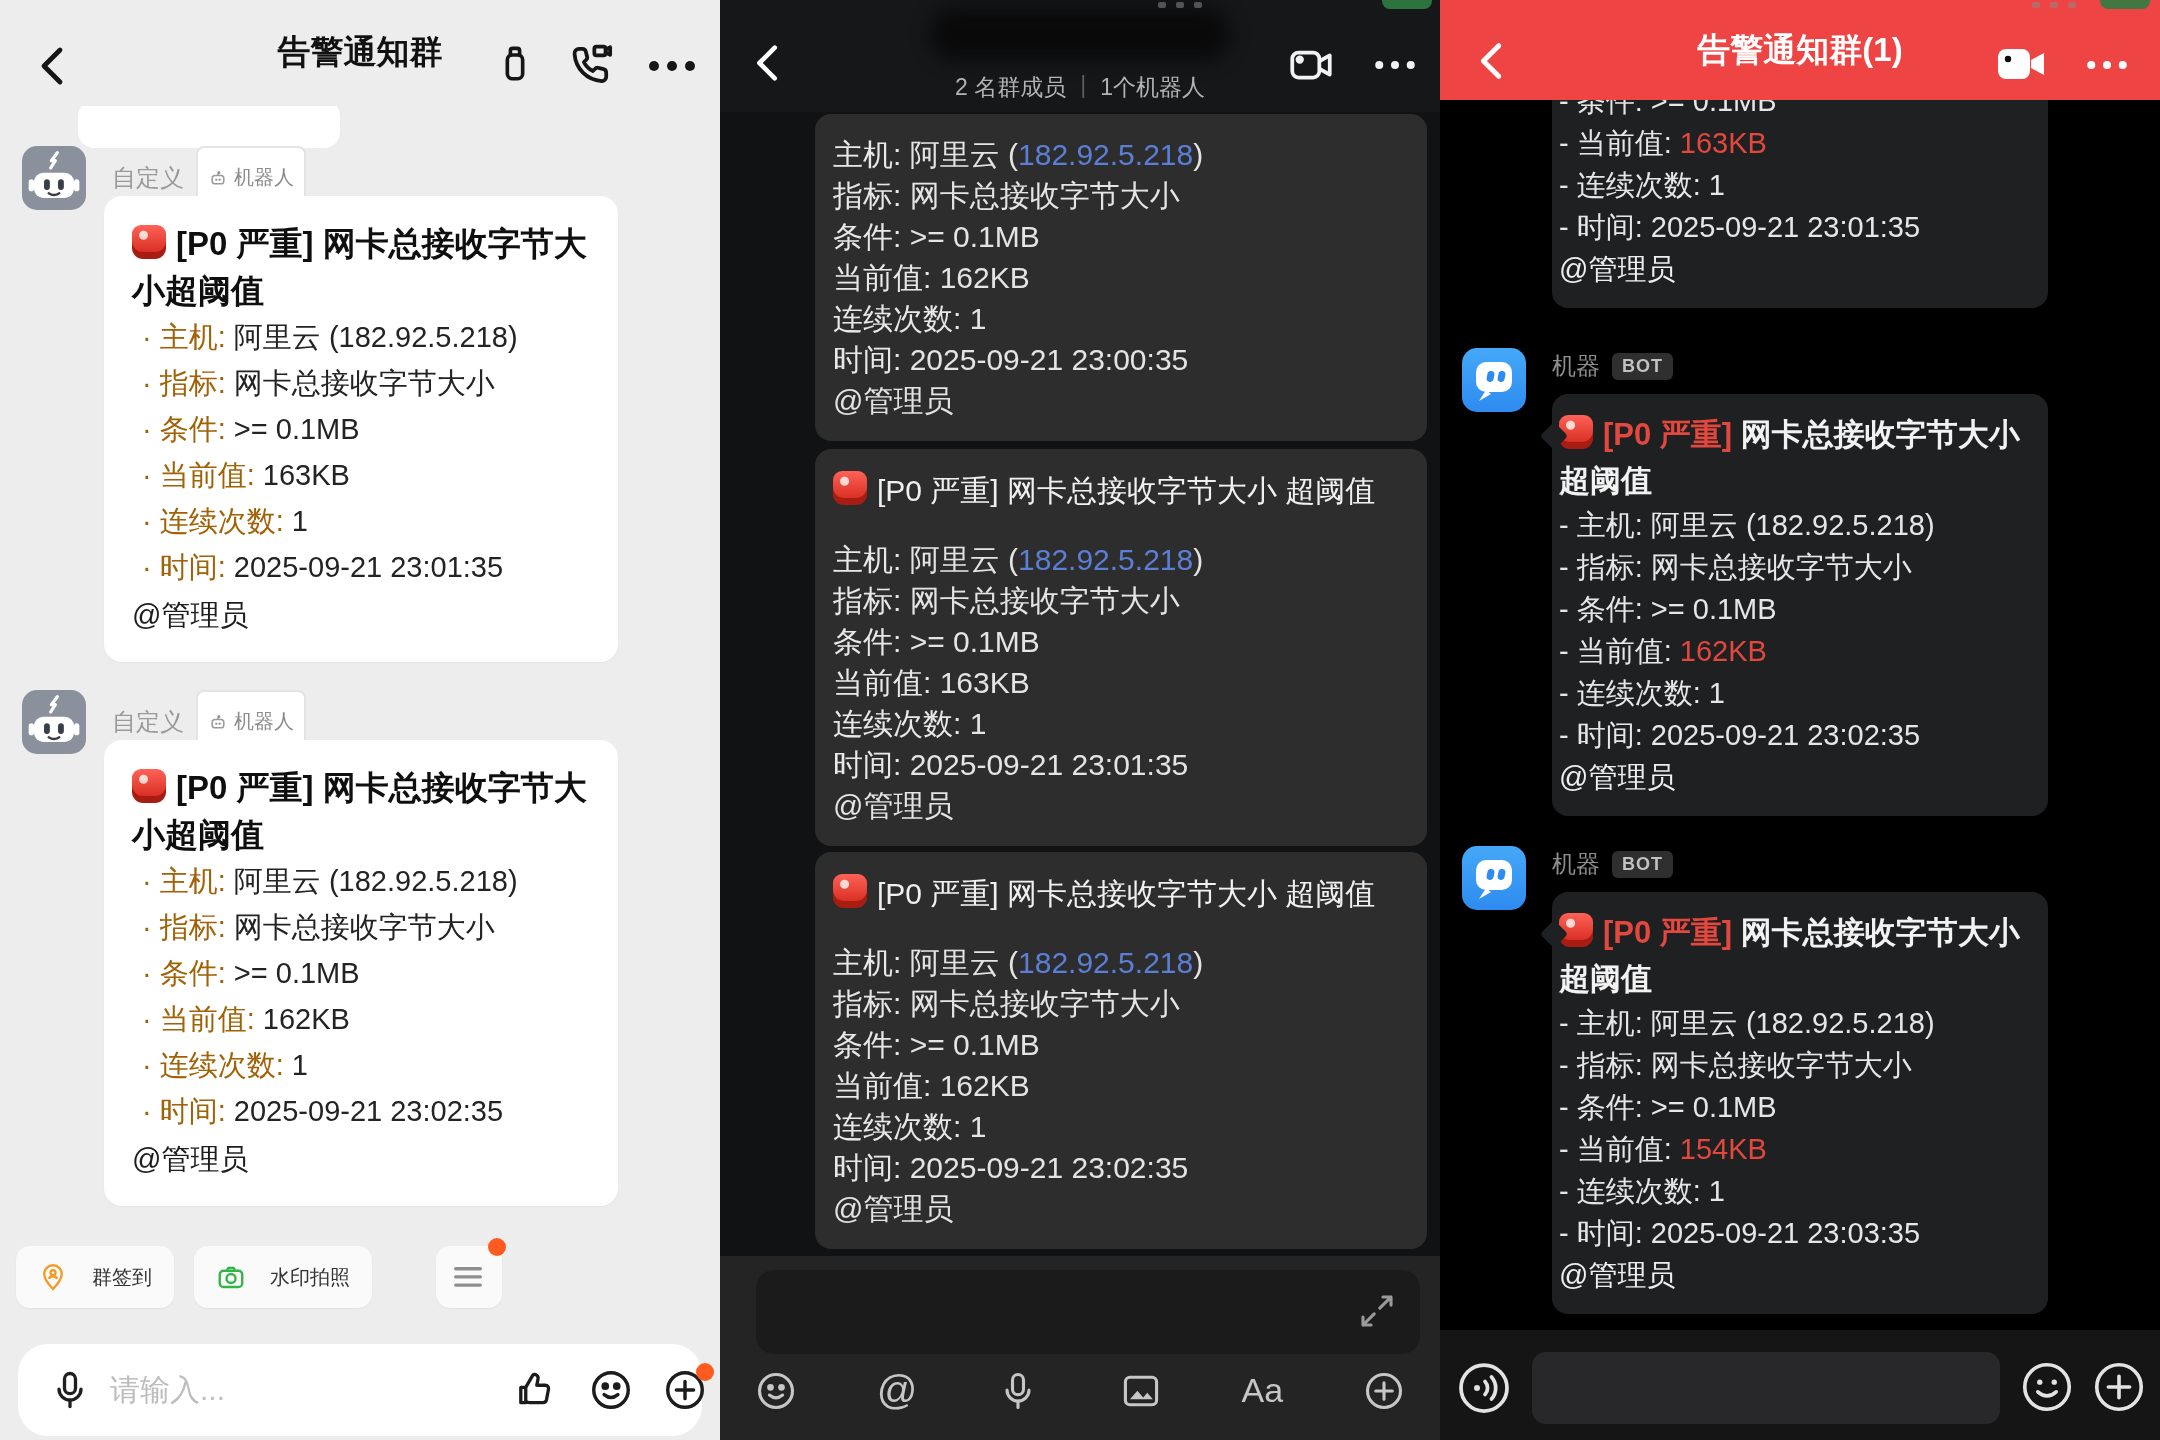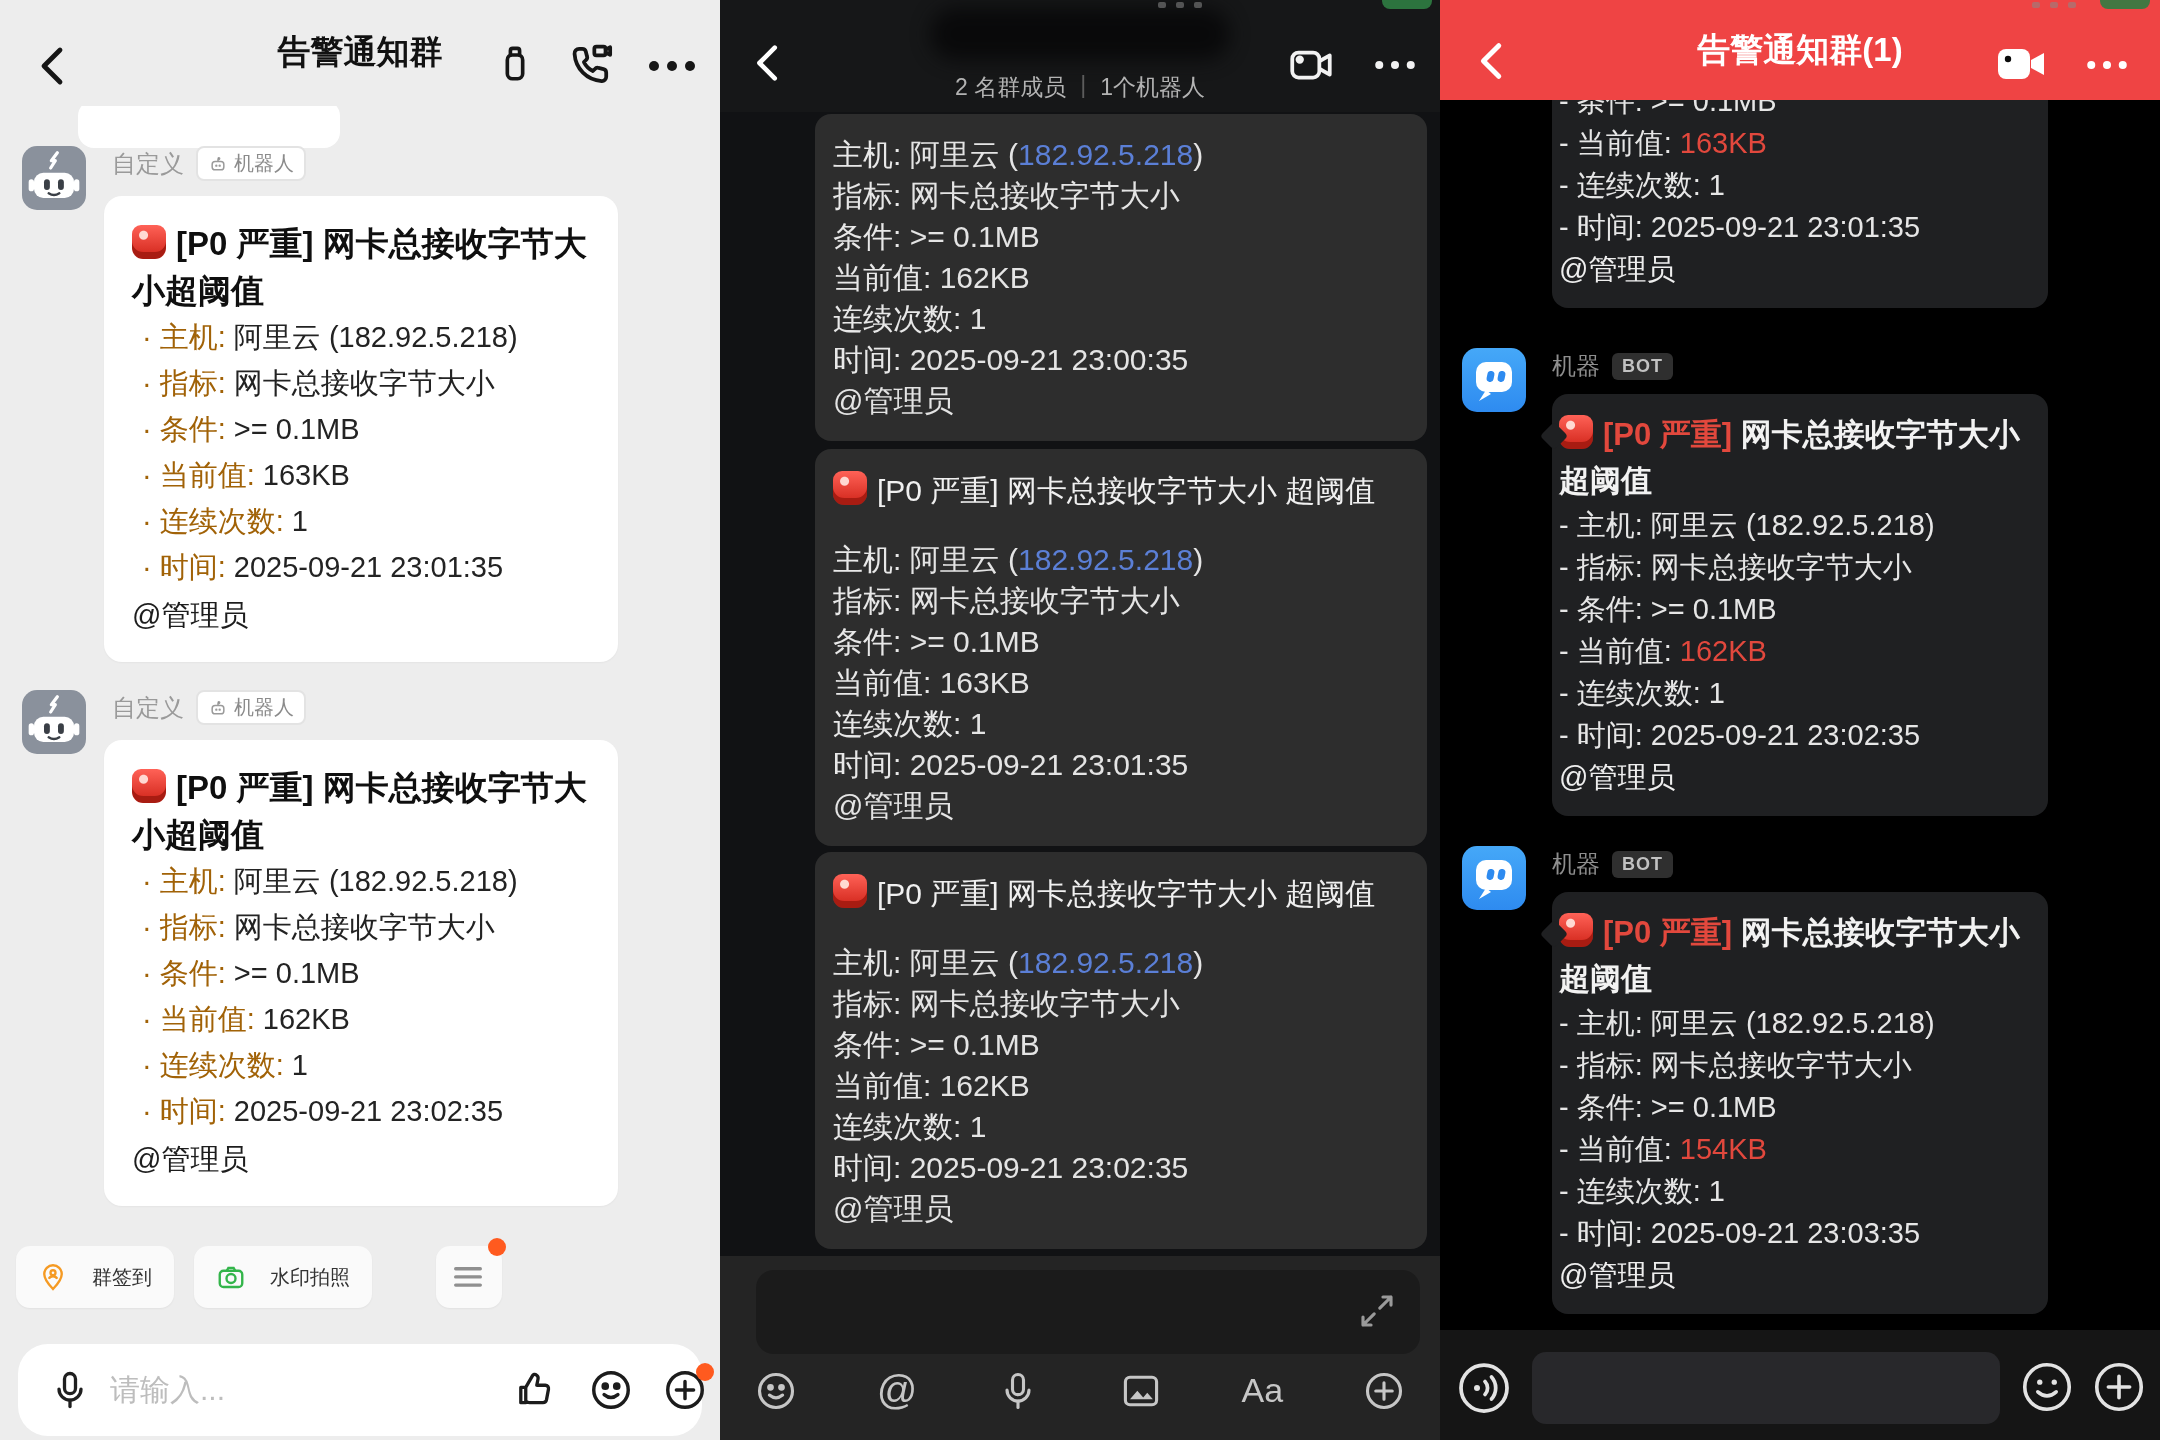--- a/index.html
+++ b/index.html
@@ -12,21 +12,21 @@
   
   .pl{left:0;background:#ededed;color:#1c1c1c}
   .pl-header{position:absolute;z-index:6;left:0;top:0;width:822px;height:106px;background:#ededed}
   .pl-title{position:absolute;left:0;top:30px;width:720px;text-align:center;font-size:33px;font-weight:700;color:#111}
   .hicon{position:absolute;top:42px;color:#161616}
   .pl-partial{position:absolute;left:78px;top:100px;width:262px;height:48px;background:#fff;border-radius:16px}
   .avatar{position:absolute;left:22px;width:64px;height:64px;border-radius:15px;overflow:hidden}
   .av-gray{background:#8a919c}
   .sender-row{position:absolute;left:112px;display:flex;align-items:center;gap:12px}
   .sender-name{font-size:24px;color:#9a9a9a}
-  .bot-badge{display:flex;align-items:center;gap:6px;background:#fff;border:2px solid #e3e3e3;border-radius:8px;padding:2px 10px;font-size:20px;color:#8b8b8b}
+  .bot-badge{display:flex;align-items:center;gap:6px;background:#fff;border:2px solid #e3e3e3;border-radius:8px;padding:16px 10px;font-size:20px;color:#8b8b8b}
   .card{position:absolute;left:104px;width:514px;background:#fff;border-radius:18px;padding:24px 28px;box-shadow:0 1px 2px rgba(0,0,0,.04)}
   .card-title{font-size:33px;line-height:47px;font-weight:700;color:#0f0f0f}
   .lline{font-size:29px;line-height:46px;color:#222;padding-left:10px}
   .lline .k{font-weight:400;color:#a16207}
   .lline .v{color:#232323}
   .lmention{font-size:29px;line-height:46px;color:#1d1d1d;margin-top:2px}
   .siren{display:inline-block;width:34px;height:34px;vertical-align:-4px;margin-right:10px;border-radius:9px 9px 11px 11px;
     background:radial-gradient(circle at 34% 30%,#ffd9d2 0 4px,rgba(255,255,255,0) 5px),linear-gradient(#ff6257,#cf2318);
     box-shadow:inset 0 -7px 0 #a81c12}
   .chip{position:absolute;top:1246px;height:62px;background:#fafafa;border-radius:14px;display:flex;align-items:center;gap:24px;

